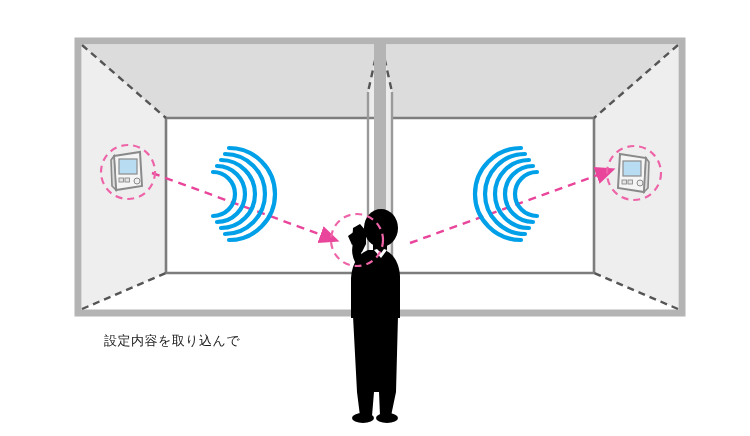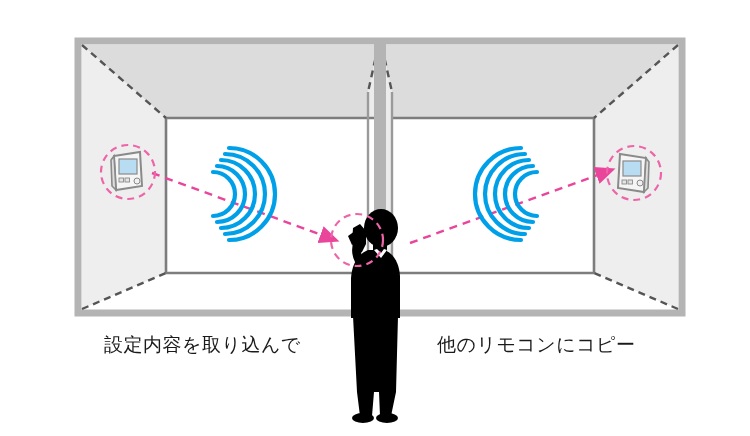--- a/index.html
+++ b/index.html
@@ -24,21 +24,21 @@
   #scene-svg {
     position: absolute;
     left: 0;
     top: 0;
     width: 750px;
     height: 436px;
     display: block;
   }
   .caption {
     position: absolute;
-    font-size: 19px;
+    font-size: 13px;
     color: #1a1a1a;
     letter-spacing: 0.5px;
     white-space: nowrap;
     font-family: "Liberation Sans", "DejaVu Sans", sans-serif;
   }
   #caption-left {
     left: 104px;
     top: 332px;
   }
   #caption-right {
@@ -198,15 +198,14 @@
       <ellipse cx="363" cy="418" rx="11" ry="5"></ellipse>
       <ellipse cx="387" cy="418" rx="11" ry="5"></ellipse>
     </g>
 
     <ellipse cx="357" cy="240" rx="26" ry="26" fill="none" stroke="#ee64a8" stroke-width="2.2" stroke-dasharray="7,5"></ellipse>
 
   </svg>
 
   <div class="caption" id="caption-left">設定内容を取り込んで</div>
 
-  <div class="caption" id="caption-right">他のリモコンにコピー</div>
 
 </div>
 
 </body></html>

